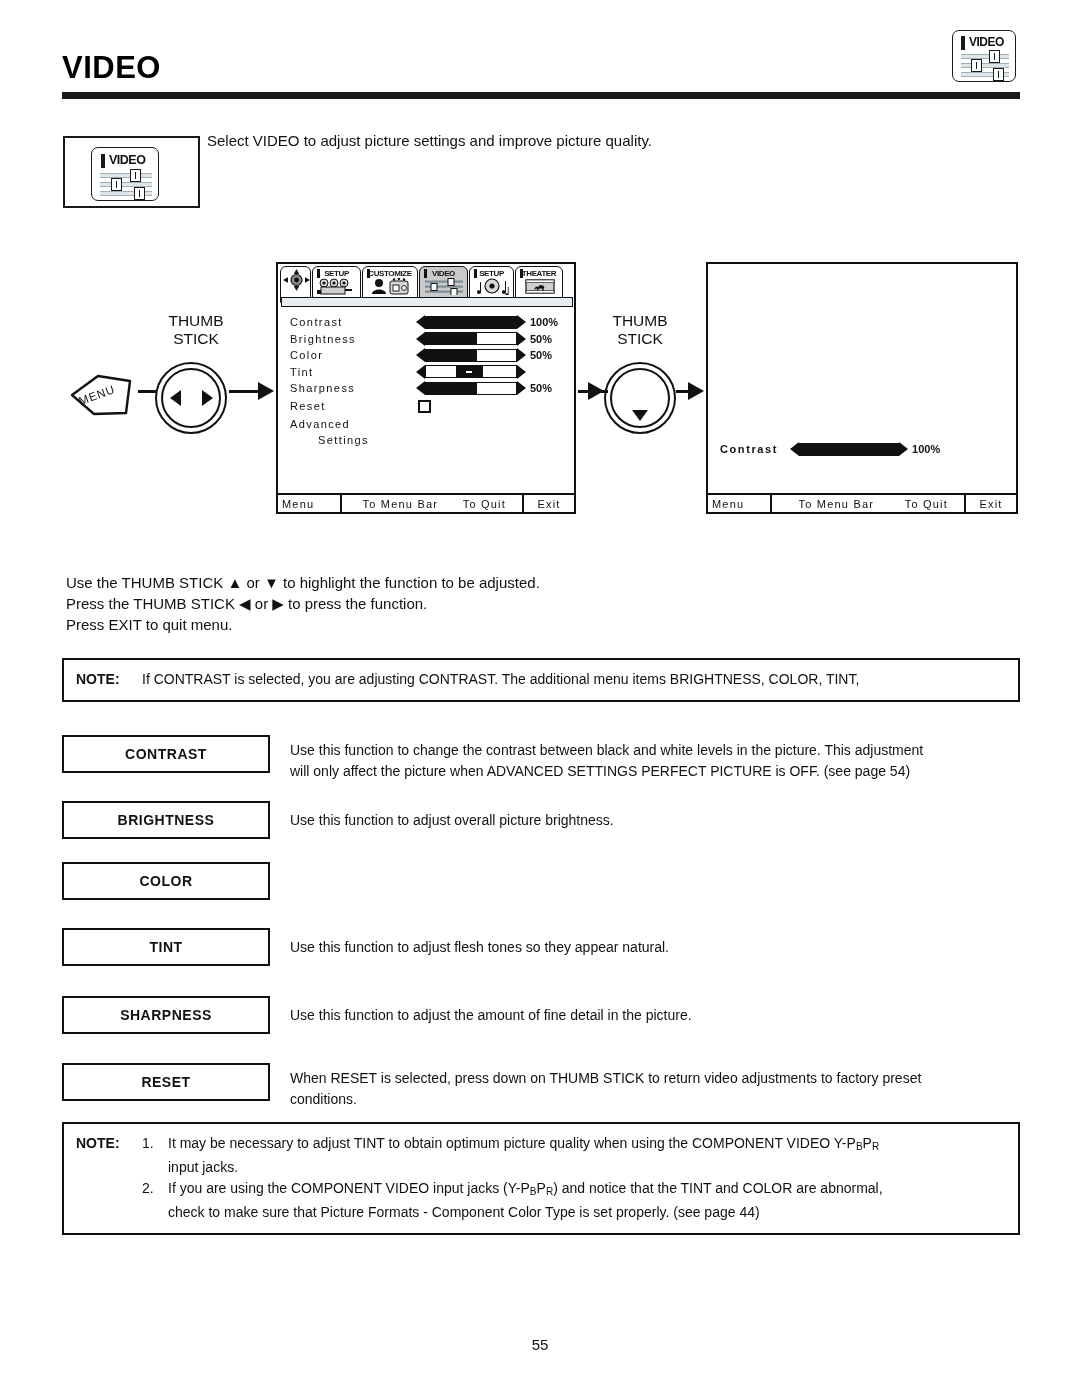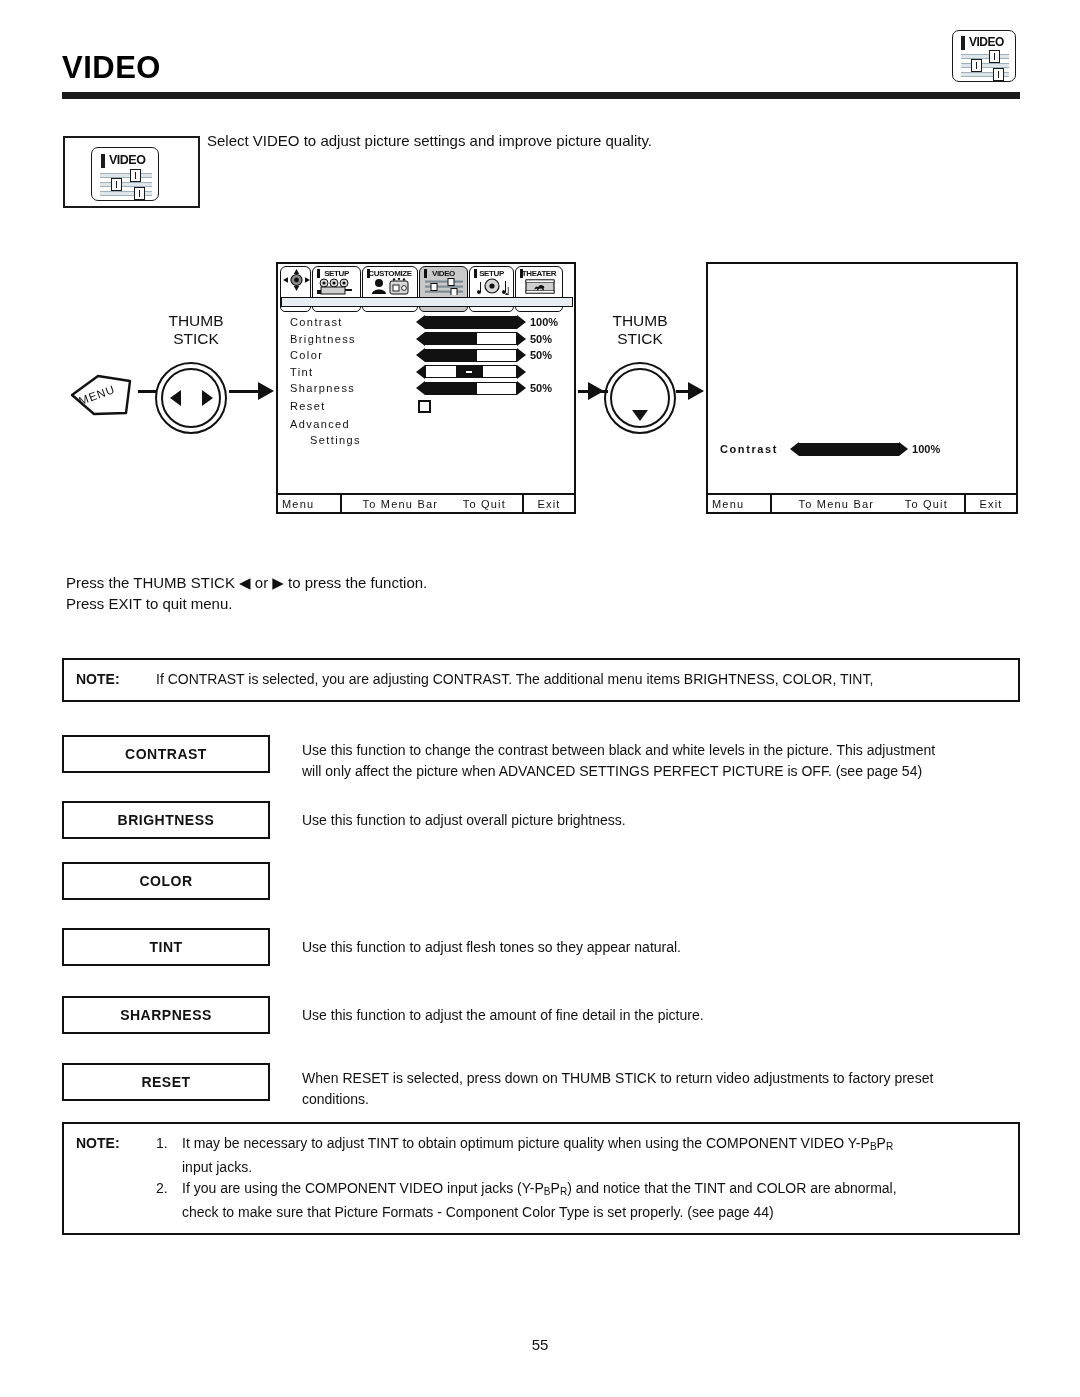--- a/index.html
+++ b/index.html
@@ -205,21 +205,21 @@
     padding: 2px 2px 0 2px;
     box-sizing: border-box;
     gap: 1px;
   }
   .mb-item {
     position: relative;
     box-sizing: border-box;
     border: 1.4px solid #111;
     border-radius: 6px 6px 5px 5px;
     background: #fff;
-    height: 46px;
+    height: 40px;
     display: flex;
     flex-direction: column;
     align-items: center;
     overflow: hidden;
   }
   .mb-item.selected { background: #c9c9c9; }
   .mb-name {
     font-size: 8px;
     font-weight: bold;
     letter-spacing: -0.4px;
@@ -261,21 +261,21 @@
     align-items: center;
   }
   .row-label {
     position: absolute;
     left: 12px;
     font-size: 11px;
     letter-spacing: 1.4px;
     color: #111;
     white-space: nowrap;
   }
-  .row-label.indent { left: 32px; }
+  .row-label.indent { left: 40px; }
 
   .slider-wrap {
     position: absolute;
     left: 138px;
     display: flex;
     align-items: center;
     gap: 0px;
   }
   .s-arrow-l {
     width: 0; height: 0;
@@ -395,21 +395,21 @@
   .note-box {
     position: absolute;
     box-sizing: border-box;
     border: 2px solid #111;
     background: #fff;
     padding: 9px 12px 10px 12px;
   }
   #note-top { left: 62px; top: 658px; width: 958px; }
   #note-bottom { left: 62px; top: 1122px; width: 958px; }
   .note-line { display: flex; font-size: 14px; line-height: 21px; color: #111; }
-  .note-kw { font-weight: bold; width: 80px; flex: none; }
+  .note-kw { font-weight: bold; width: 66px; flex: none; }
   .note-body { flex: 1; }
   .note-num { width: 26px; flex: none; }
   sub { font-size: 0.72em; vertical-align: -0.22em; }
 
   
   .fn-row { position: absolute; left: 62px; width: 958px; }
   .fn-label-box {
     position: absolute;
     left: 0; top: 0;
     width: 208px;
@@ -420,21 +420,21 @@
     display: flex;
     align-items: center;
     justify-content: center;
     font-size: 14px;
     font-weight: bold;
     letter-spacing: 0.5px;
     color: #111;
   }
   .fn-desc {
     position: absolute;
-    left: 240px;
+    left: 228px;
     top: 5px;
     width: 734px;
     font-size: 14px;
     line-height: 21px;
     color: #111;
   }
 
   
   #page-number {
     position: absolute;
@@ -710,20 +710,21 @@
       <div class="of-cell of-menu">Menu</div>
       <div class="of-cell of-tomenubar of-sep">To Menu Bar</div>
       <div class="of-cell of-toquit">To Quit</div>
       <div class="of-cell of-exit of-sep">Exit</div>
     </div>
   </div>
 
 </div>
 
 <div id="usage-text">
+  <div>Use the THUMB STICK ▲ or ▼ to highlight the function to be adjusted.</div>
   <div>Press the THUMB STICK ◀ or ▶ to press the function.</div>
   <div>Press EXIT to quit menu.</div>
 </div>
 
 <div class="note-box" id="note-top">
   <div class="note-line">
     <div class="note-kw">NOTE:</div>
     <div class="note-body">If CONTRAST is selected, you are adjusting CONTRAST.  The additional menu items BRIGHTNESS, COLOR, TINT,</div>
   </div>
 </div>

